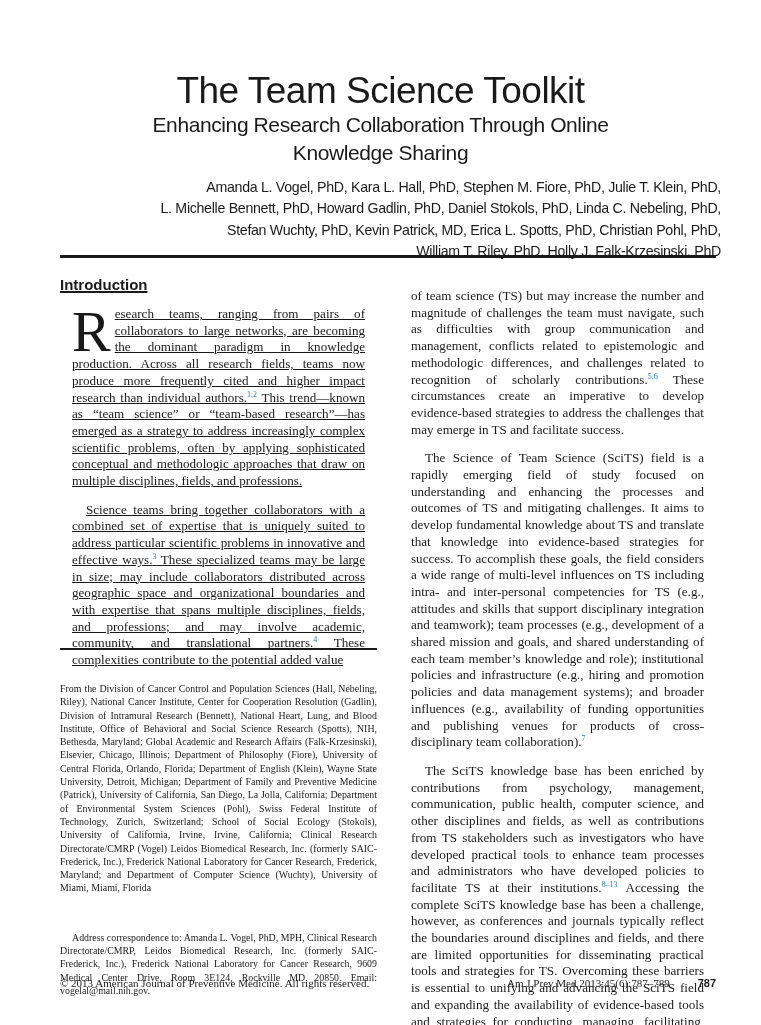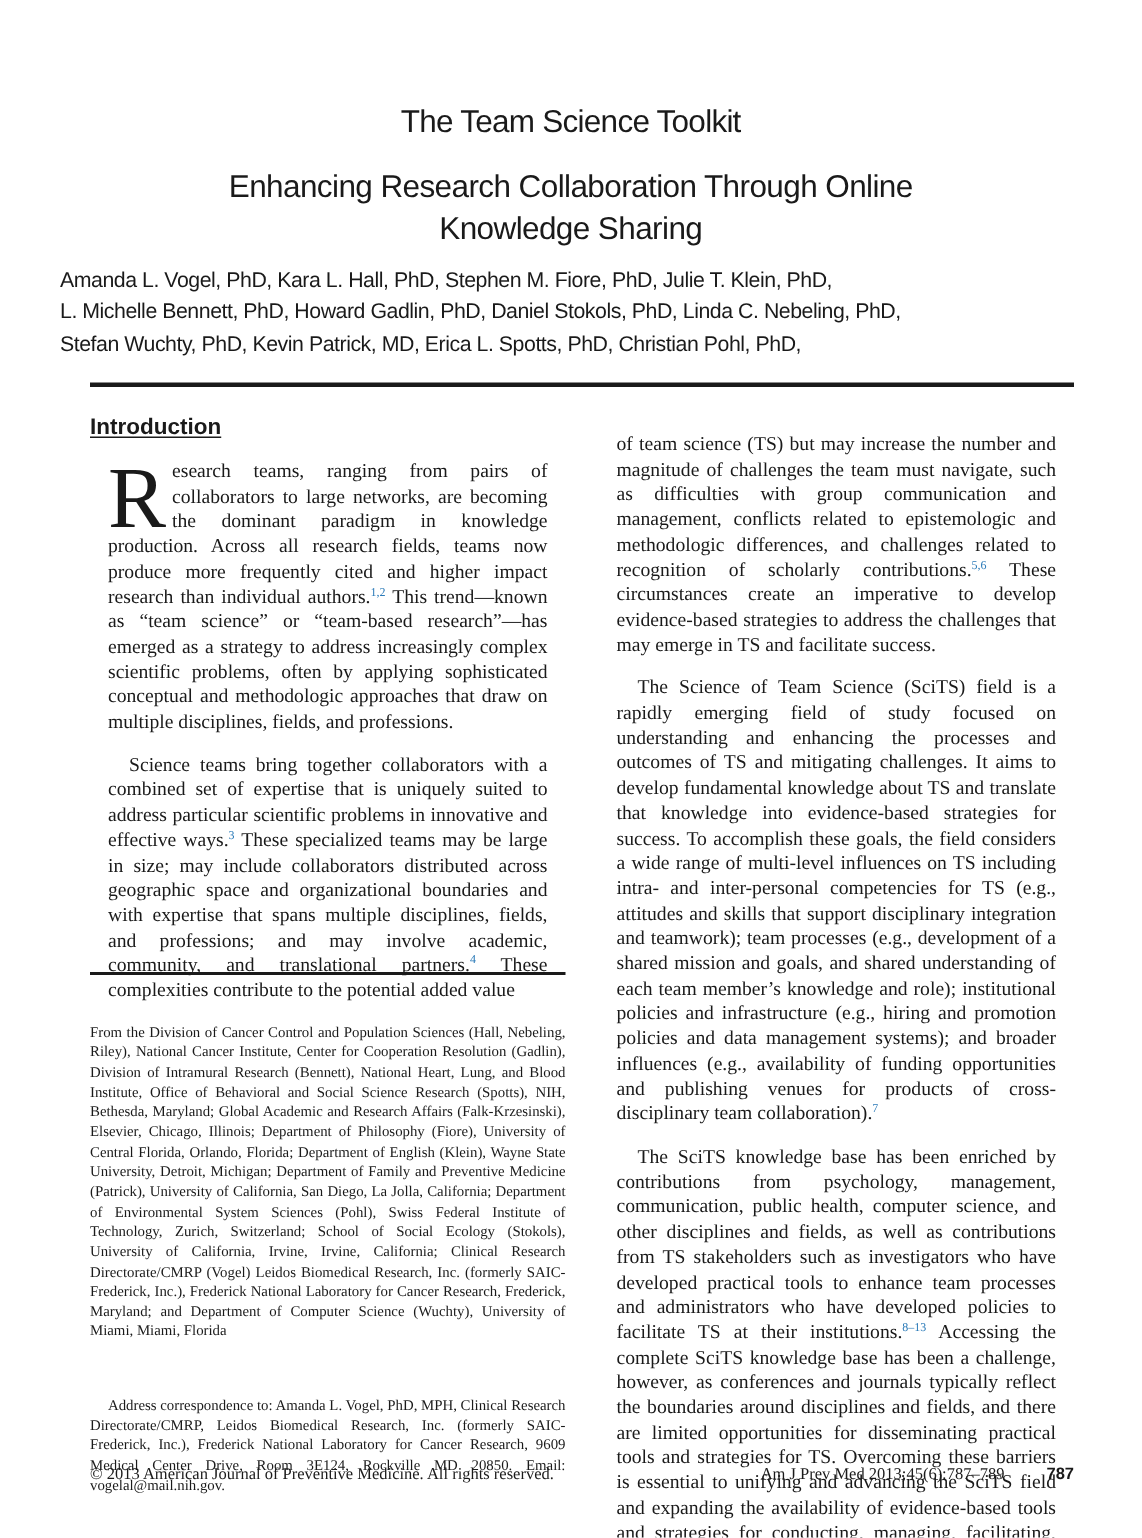--- a/index.html
+++ b/index.html
@@ -1,25 +1,25 @@
 <!DOCTYPE html>
 <html><head>
 <meta charset="utf-8">
 <style>
   html, body { margin: 0; padding: 0; background: #fff; }
   body { width: 761px; height: 1025px; position: relative; overflow: hidden; color: #1a1a1a; }
   .title { position: absolute; left: 0; width: 761px; top: 70px; text-align: center;
-    font-family: "Liberation Sans", sans-serif; font-size: 21px; font-stretch: condensed; letter-spacing: -0.5px; color: #1a1a1a; }
+    font-family: "Liberation Sans", sans-serif; font-size: 37px; font-stretch: condensed; letter-spacing: -0.5px; color: #1a1a1a; }
   .subtitle { position: absolute; left: 0; width: 761px; top: 111px; text-align: center;
     font-family: "Liberation Sans", sans-serif; font-size: 21px; line-height: 28px; letter-spacing: -0.4px; color: #1a1a1a; }
-  .authors { position: absolute; left: 40px; width: 681px; top: 177px; text-align: left;
+  .authors { position: absolute; left: 40px; width: 681px; top: 177px; text-align: right;
     font-family: "Liberation Sans", sans-serif; font-size: 14.2px; line-height: 21.3px; letter-spacing: -0.3px; color: #1a1a1a; }
   .rule-top { position: absolute; left: 60px; width: 656px; top: 255px; height: 3px; background: #1a1a1a; }
   .col { position: absolute; font-family: "Liberation Serif", serif; font-size: 13.1px; line-height: 16.7px; text-align: justify; color: #1a1a1a; }
-  .col-left { left: 60px; width: 317px; top: 276px; }
+  .col-left { left: 60px; width: 317px; top: 276px; text-decoration: underline; }
   .col-right { left: 399px; width: 317px; top: 276px; }
   .col p { margin: 12px; }
   .col p.indent { text-indent: 14px; }
   .heading { font-family: "Liberation Sans", sans-serif; font-weight: bold; font-size: 15px; text-decoration: underline; text-underline-offset: 2px; margin: 0 0 6px 0; line-height: 18px; }
   .dropcap { float: left; font-size: 58px; line-height: 46px; padding: 2px 4px 0 0; margin-top: 1px; }
   sup { font-size: 8px; line-height: 0; color: #2a7ab8; vertical-align: 5px; }
   .footnote-rule { position: absolute; left: 60px; width: 317px; top: 648px; height: 1.5px; background: #1a1a1a; }
   .footnote { position: absolute; left: 60px; width: 317px; top: 682px; font-family: "Liberation Serif", serif; font-size: 9.9px; line-height: 13.3px; text-align: justify; color: #1a1a1a; }
   .footnote p { margin: 0; }
   .footnote p.indent { text-indent: 12px; margin-top: 36px; }
@@ -33,20 +33,21 @@
 
 <div class="title">The Team Science Toolkit</div>
 <div class="subtitle">
   <div>Enhancing Research Collaboration Through Online</div>
   <div>Knowledge Sharing</div>
 </div>
 <div class="authors">
   <div>Amanda L. Vogel, PhD, Kara L. Hall, PhD, Stephen M. Fiore, PhD, Julie T. Klein, PhD,</div>
   <div>L. Michelle Bennett, PhD, Howard Gadlin, PhD, Daniel Stokols, PhD, Linda C. Nebeling, PhD,</div>
   <div>Stefan Wuchty, PhD, Kevin Patrick, MD, Erica L. Spotts, PhD, Christian Pohl, PhD,</div>
+  <div>William T. Riley, PhD, Holly J. Falk-Krzesinski, PhD</div>
 </div>
 <div class="rule-top"></div>
 
 <div class="col col-left">
   <div class="heading">Introduction</div>
   <p><span class="dropcap">R</span><span>esearch teams, ranging from pairs of collaborators to large networks, are becoming the dominant paradigm in knowledge production. Across all research fields, teams now produce more frequently cited and higher impact research than individual authors.</span><sup>1,2</sup><span> This trend—known as “team science” or “team-based research”—has emerged as a strategy to address increasingly complex scientific problems, often by applying sophisticated conceptual and methodologic approaches that draw on multiple disciplines, fields, and professions.</span></p>
   <p class="indent"><span>Science teams bring together collaborators with a combined set of expertise that is uniquely suited to address particular scientific problems in innovative and effective ways.</span><sup>3</sup><span> These specialized teams may be large in size; may include collaborators distributed across geographic space and organizational boundaries and with expertise that spans multiple disciplines, fields, and professions; and may involve academic, community, and translational partners.</span><sup>4</sup><span> These complexities contribute to the potential added value</span></p>
 </div>
 
 <div class="footnote-rule"></div>

